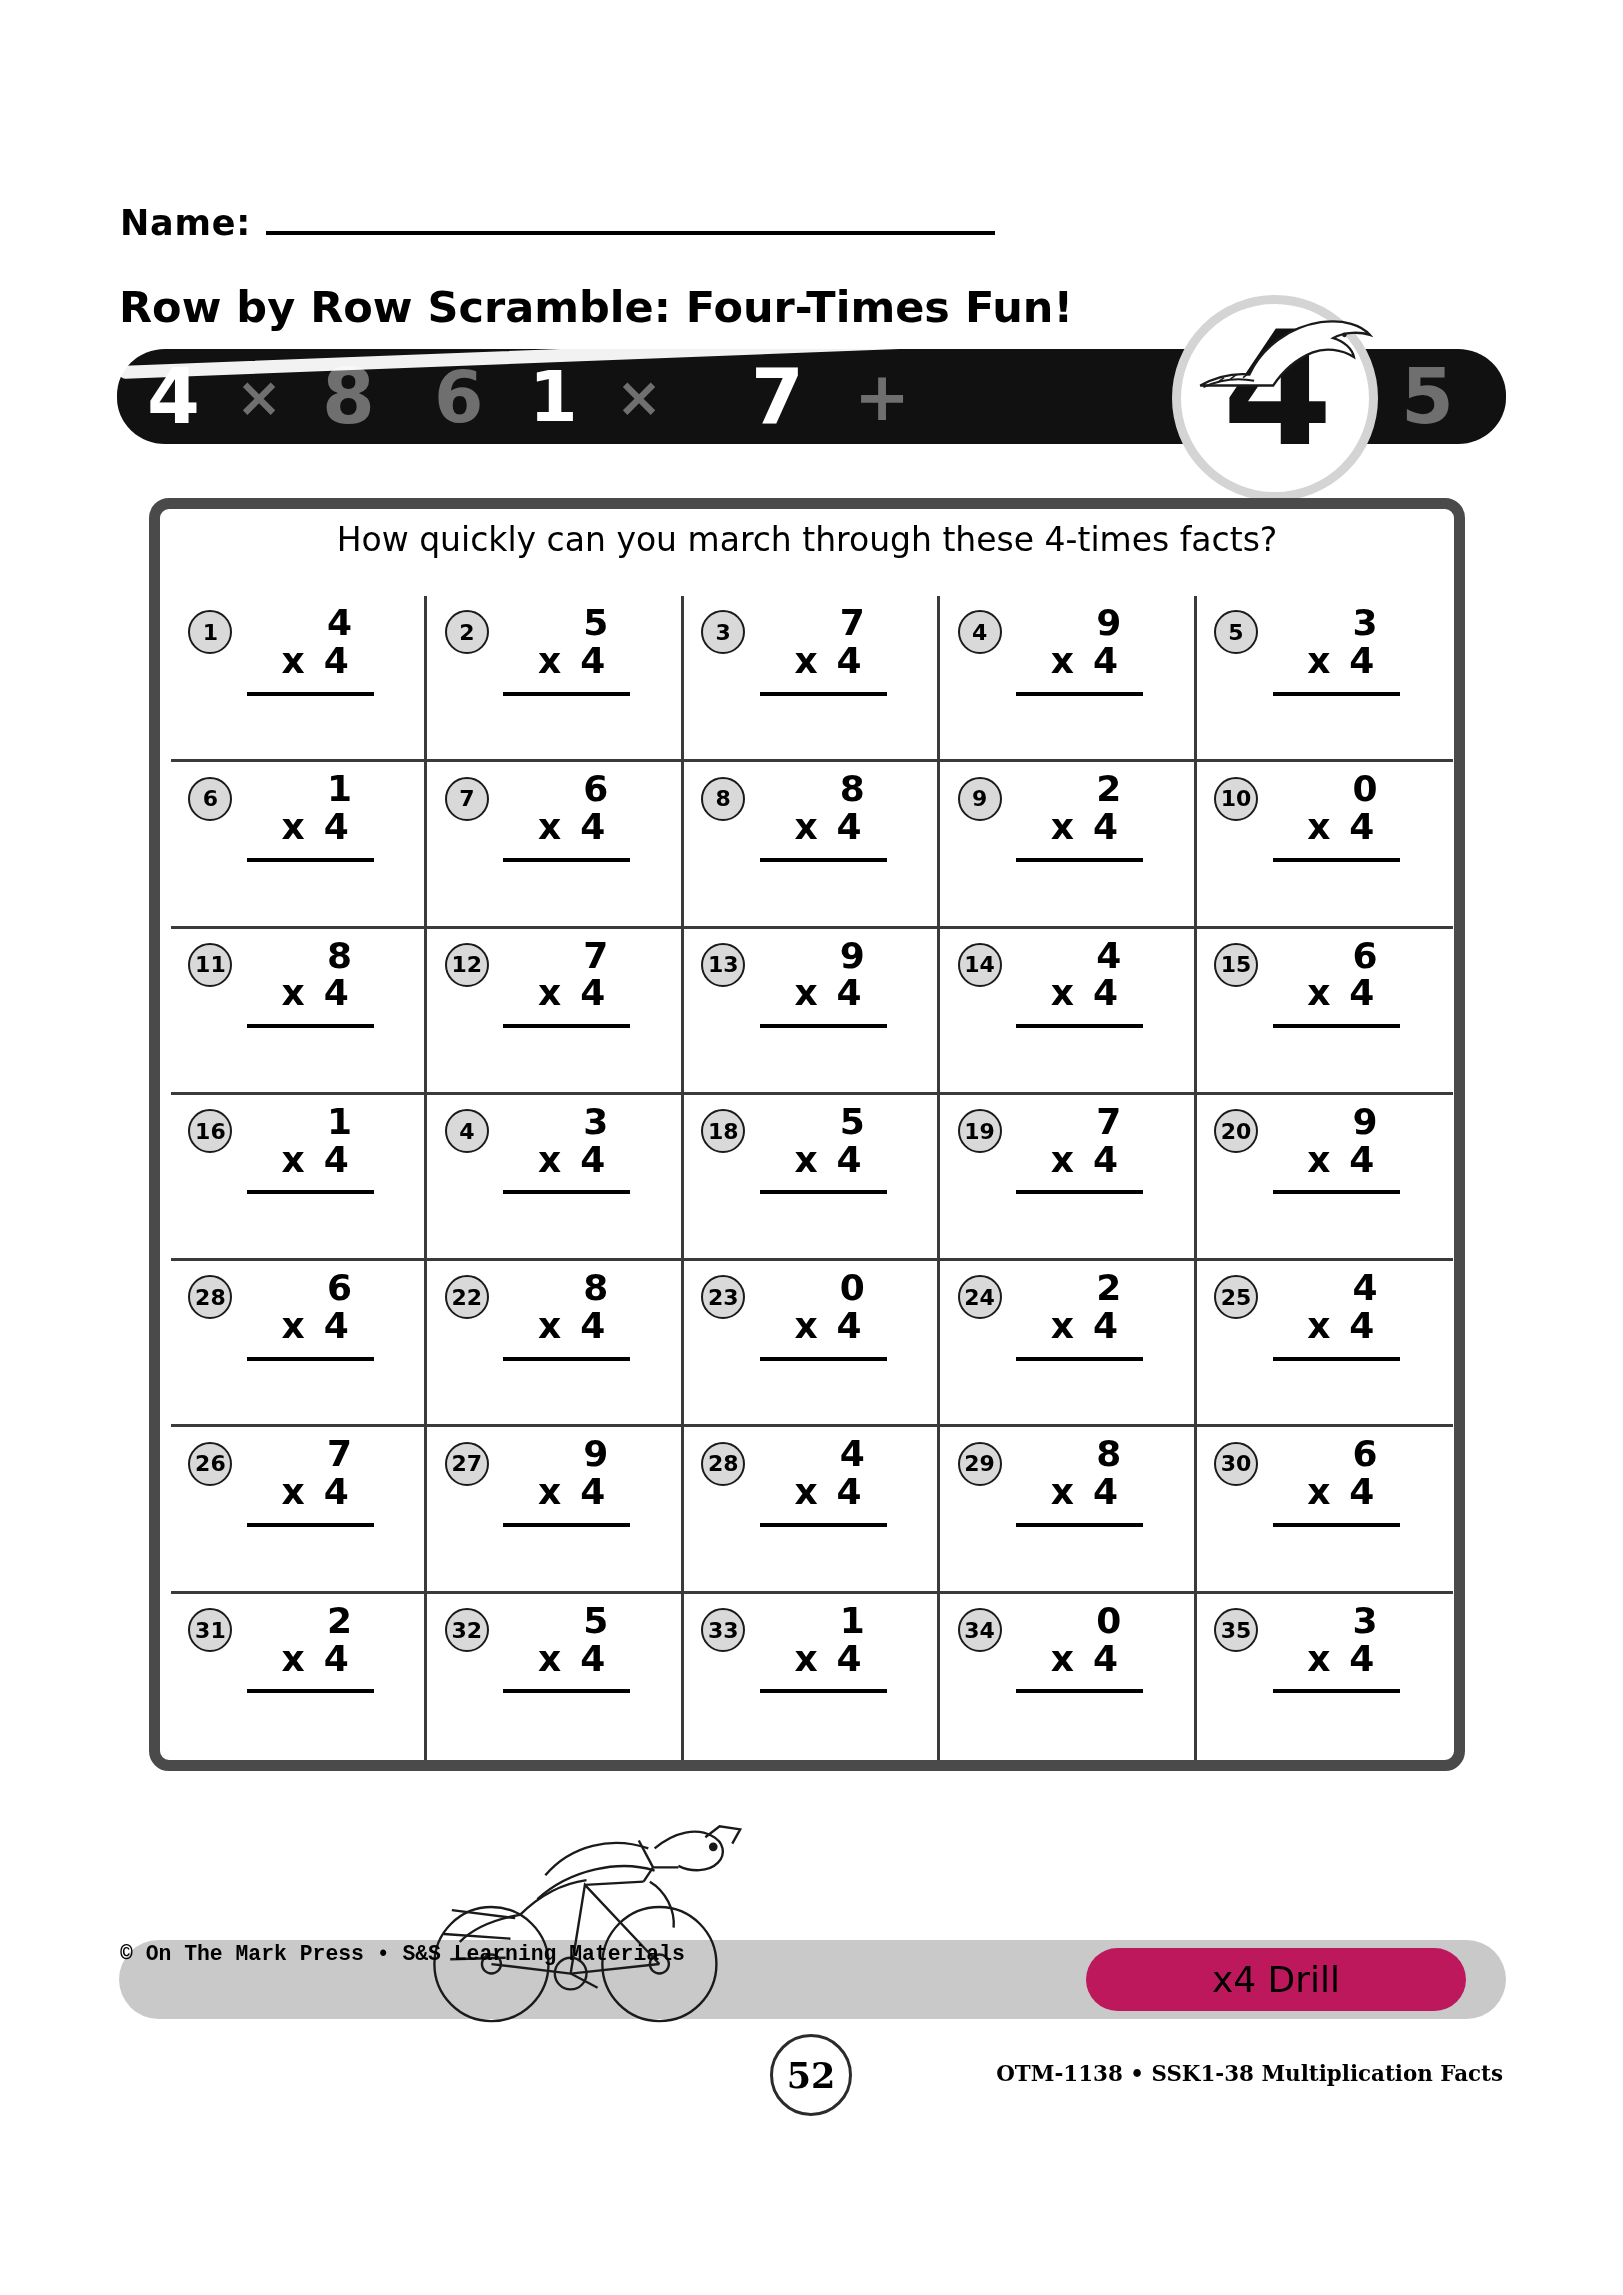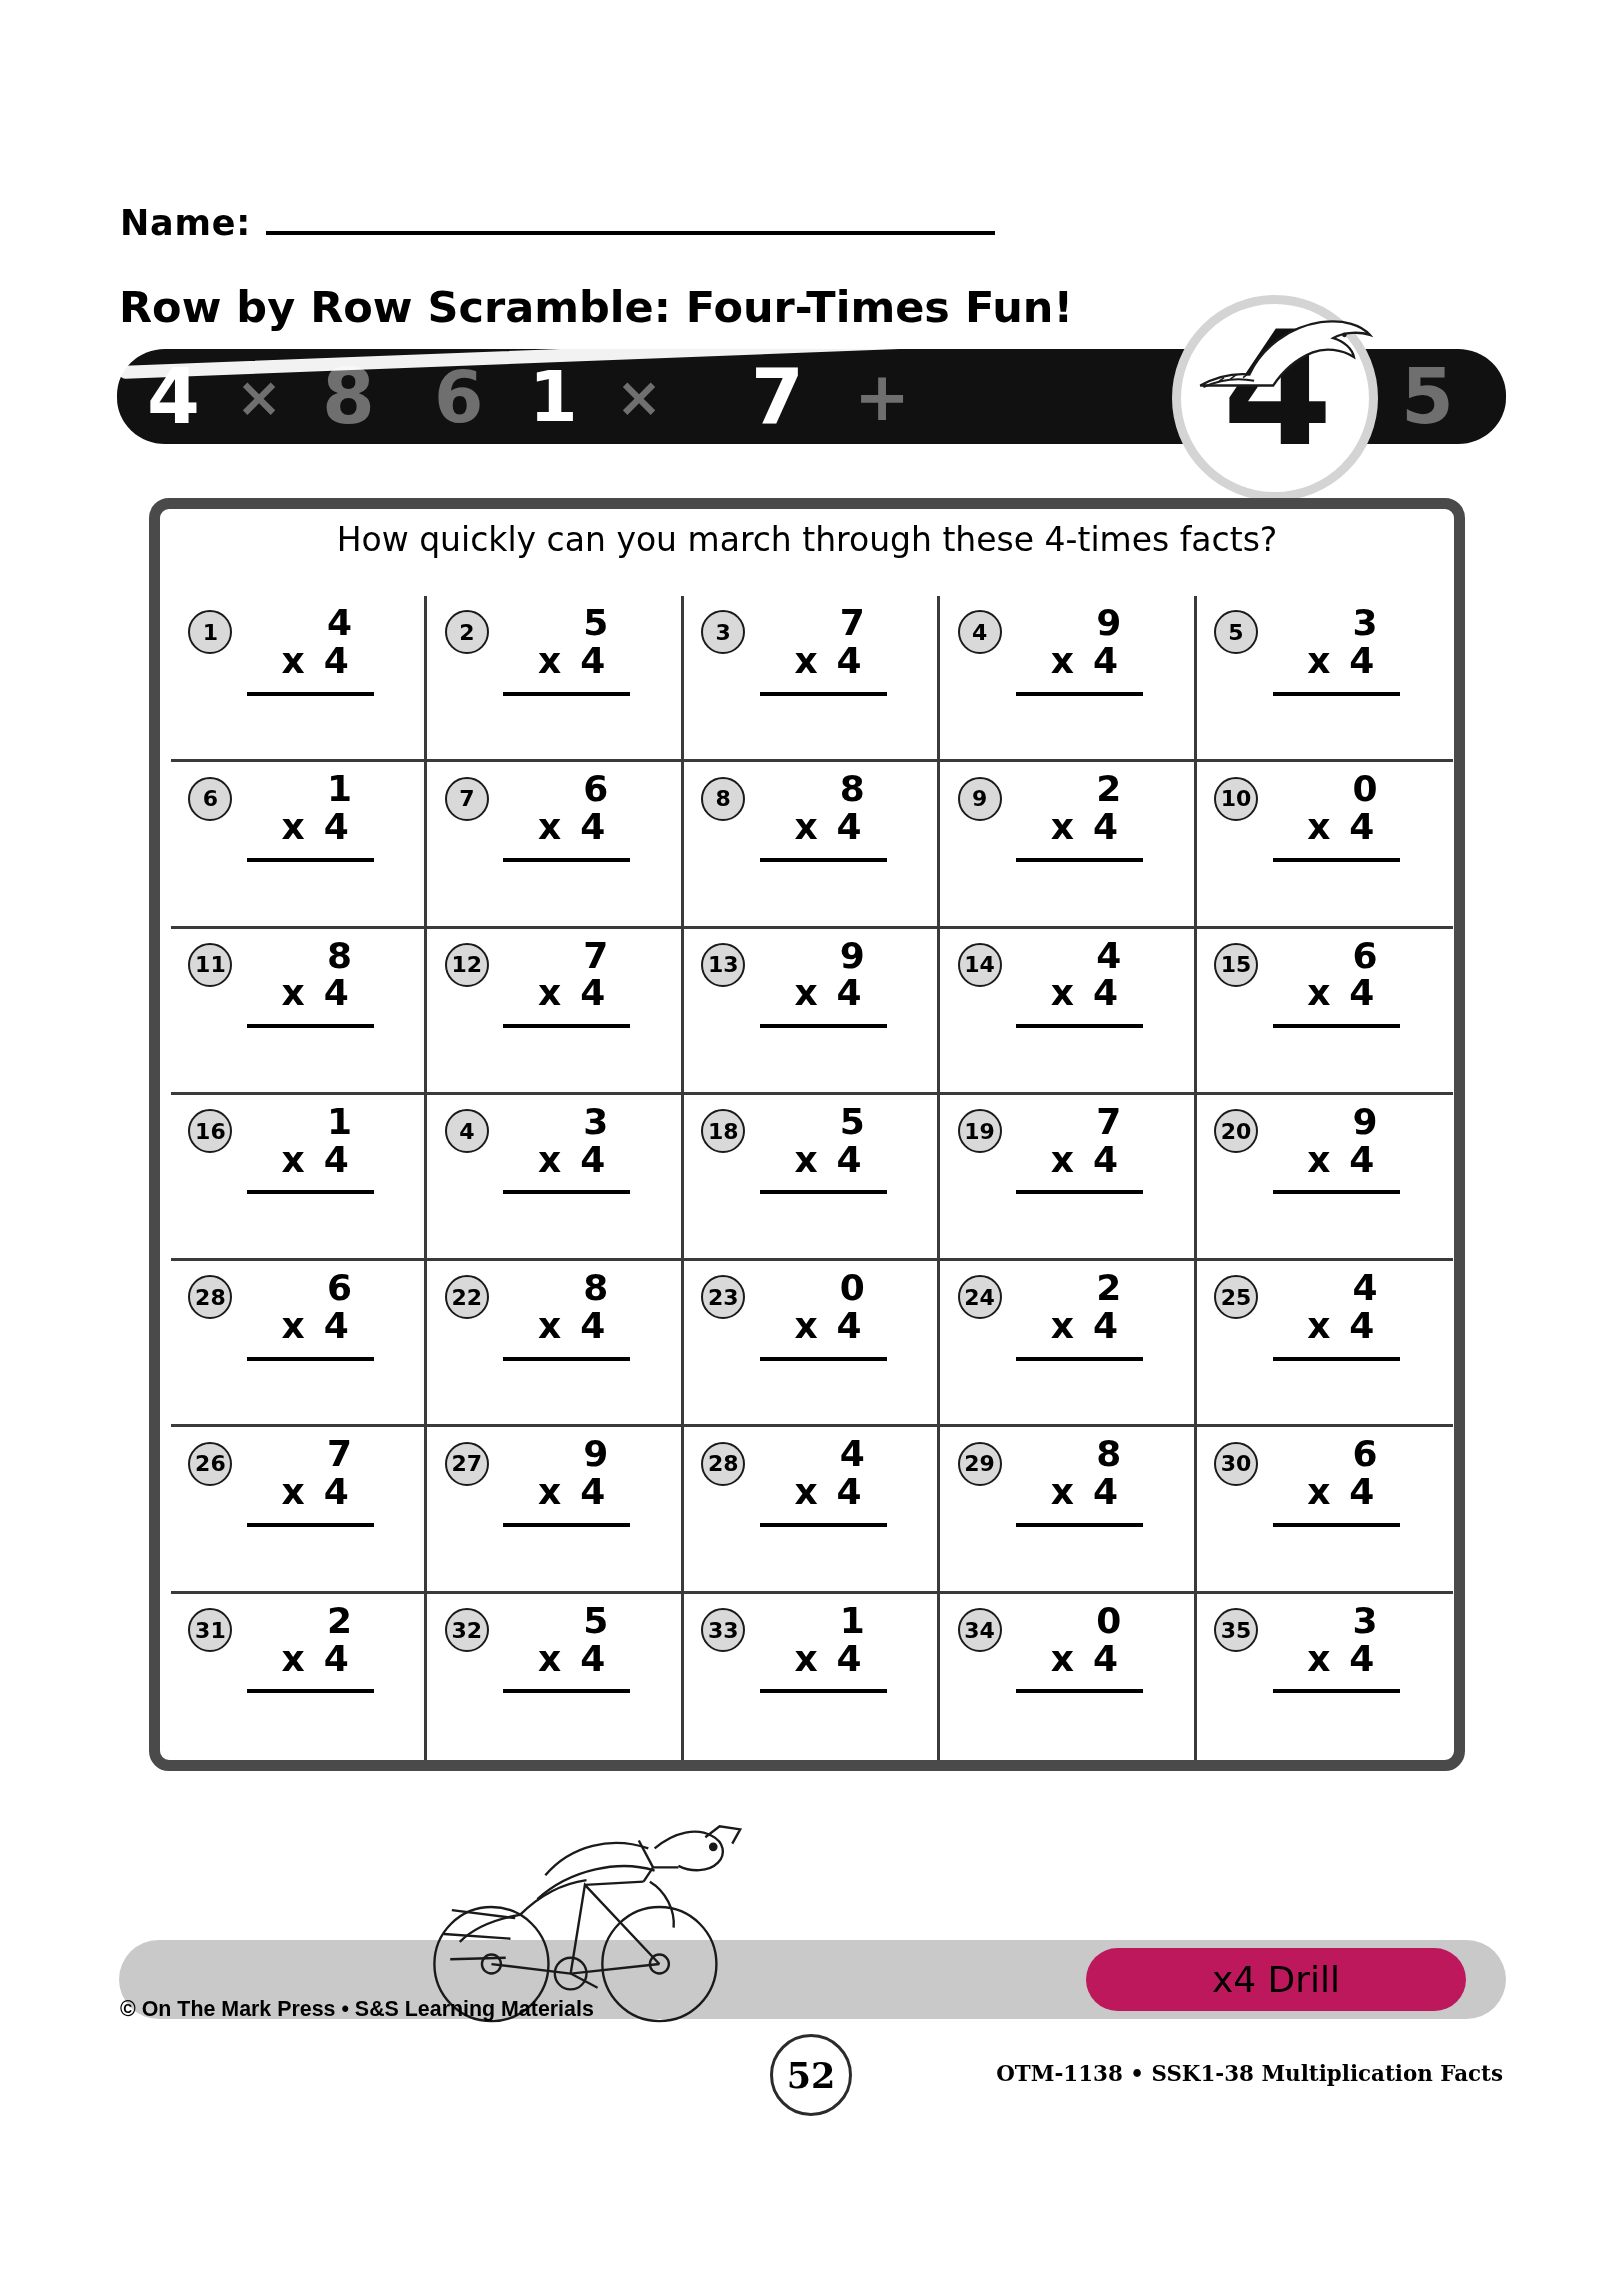--- a/index.html
+++ b/index.html
@@ -239,22 +239,22 @@
     position: absolute;
     left: 333px;
     top: 1712px;
     width: 507px;
     height: 333px;
   }
 
   .footer-left {
     position: absolute;
     left: 120px;
-    top: 1997px;
-    font-family: Liberation Sans, sans-serif;
+    top: 1942px;
+    font-family: Liberation Mono, monospace;
     font-size: 21.4px;
     font-weight: 700;
   }
   .footer-right {
     position: absolute;
     right: 120px;
     top: 2061px;
     font-family: "DejaVu Serif", serif;
     font-size: 21.4px;
     font-weight: 700;

